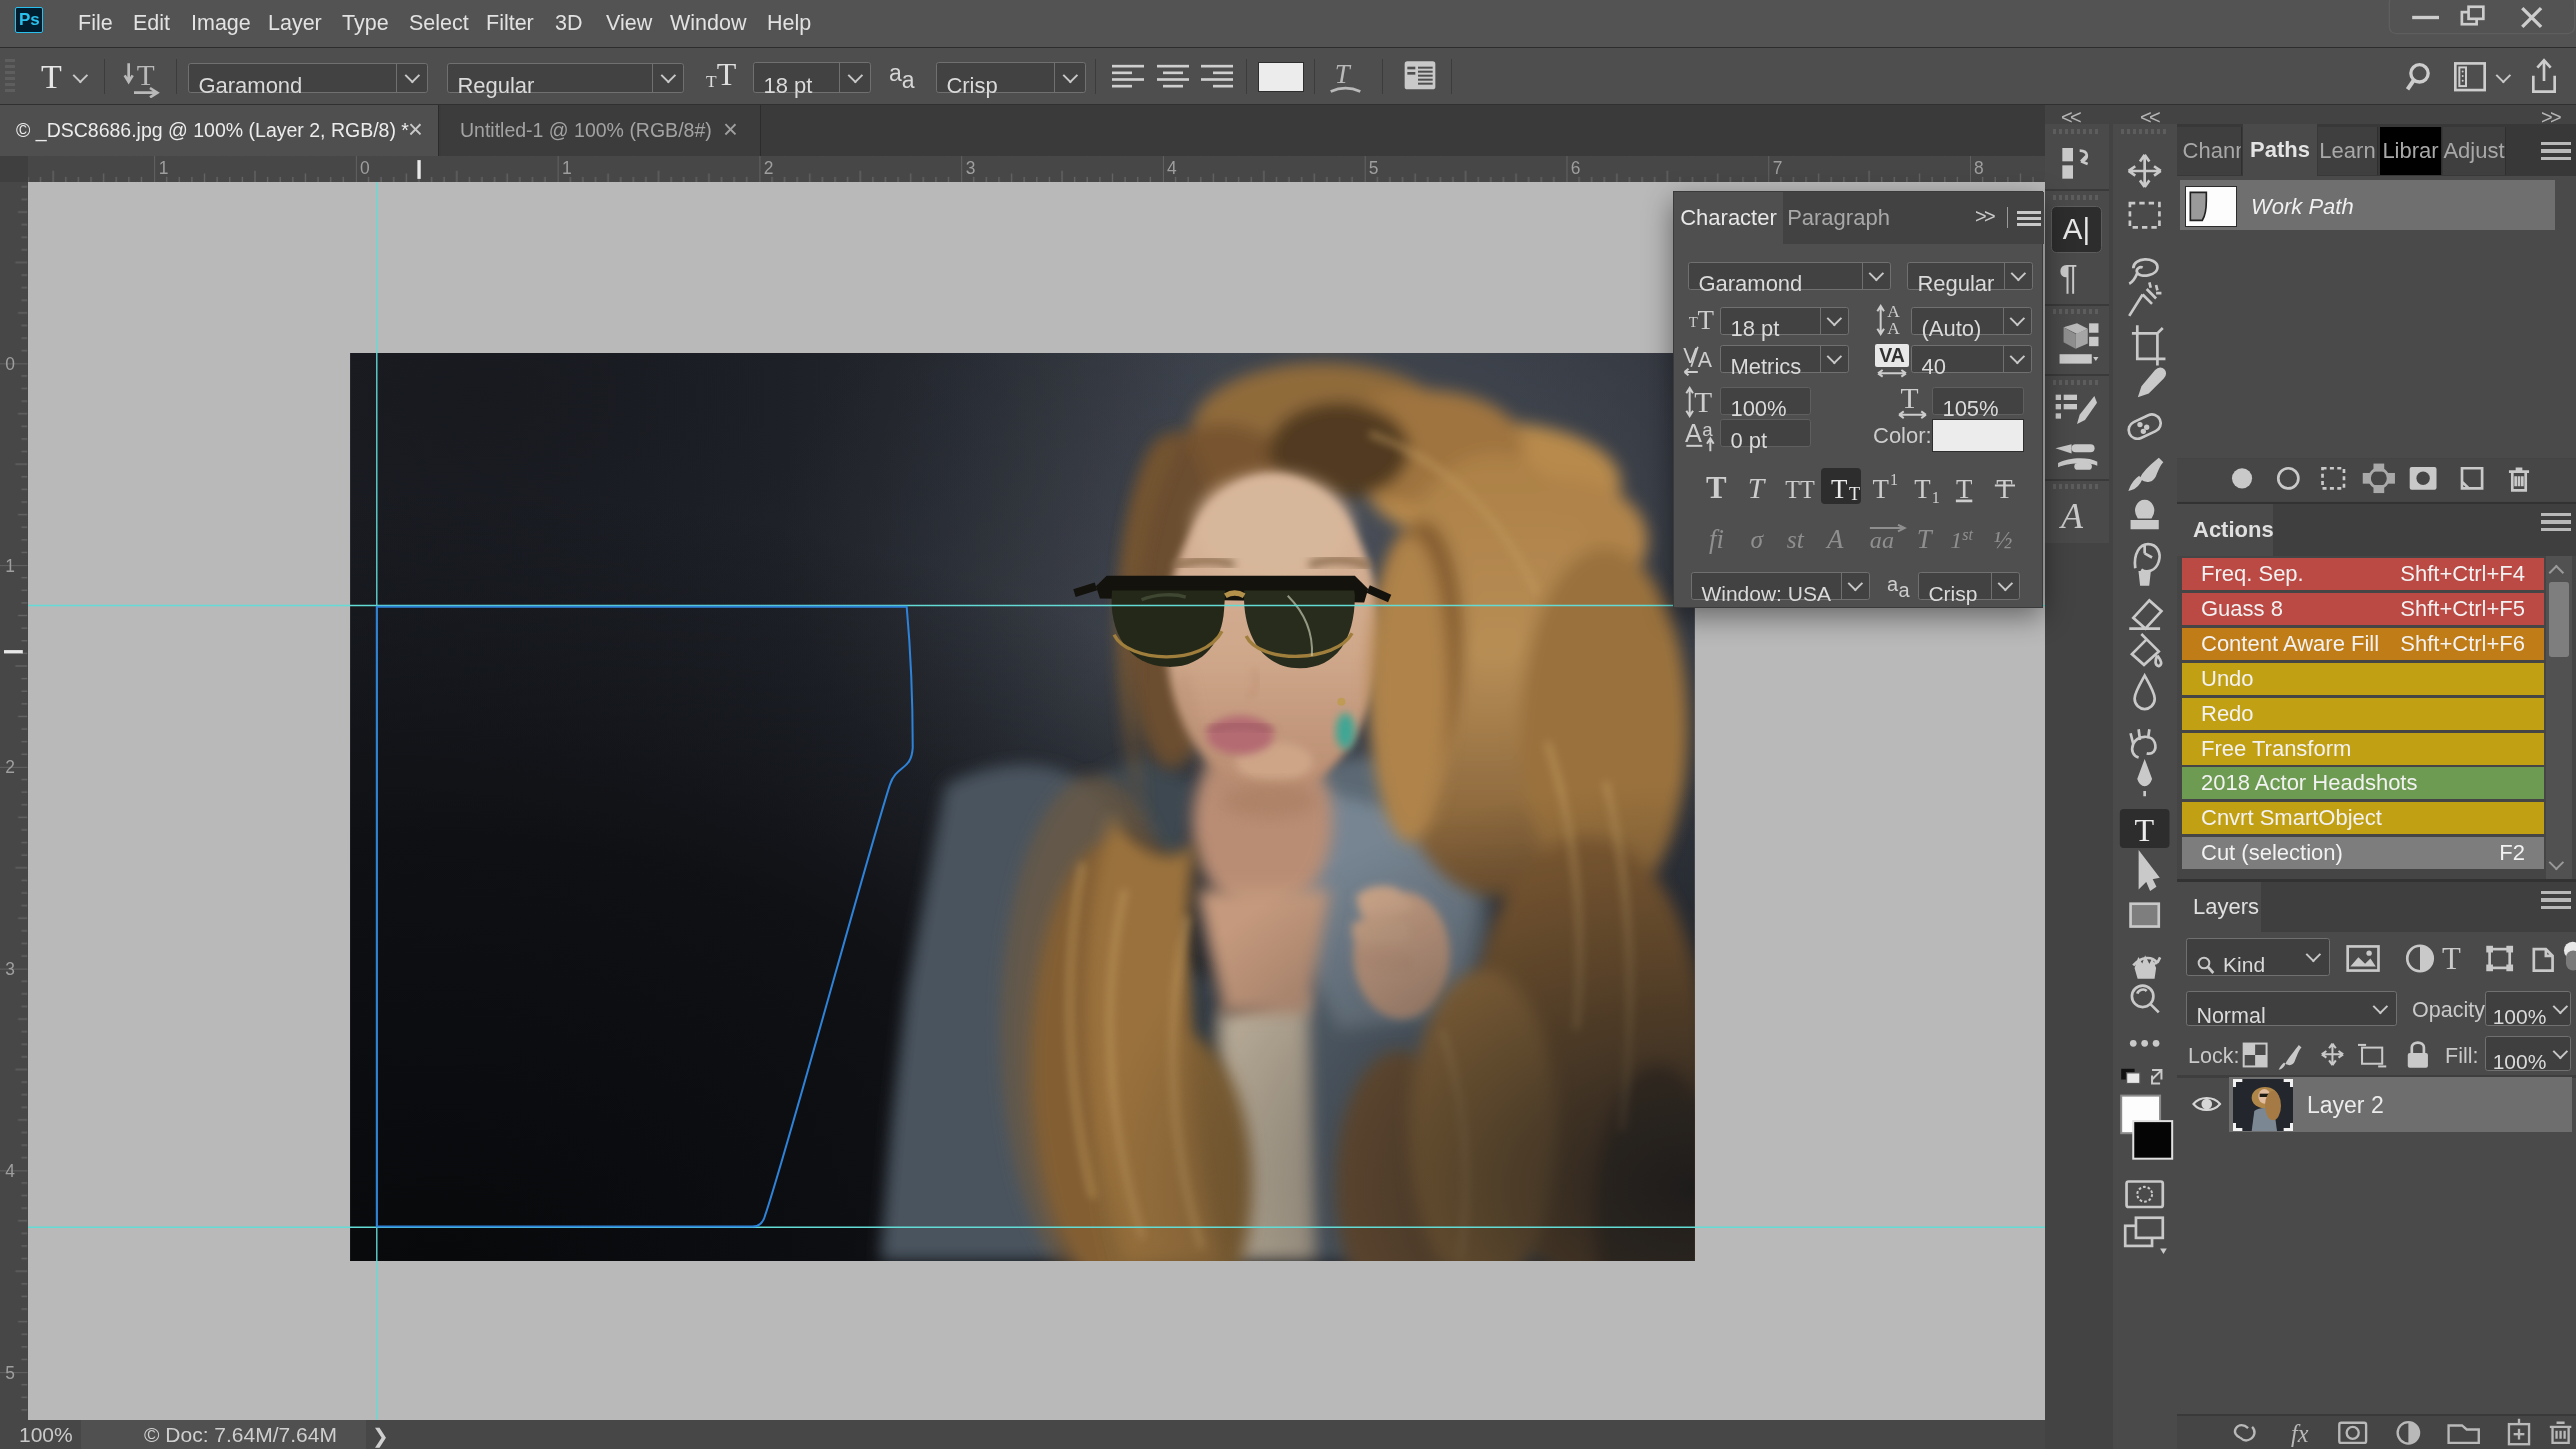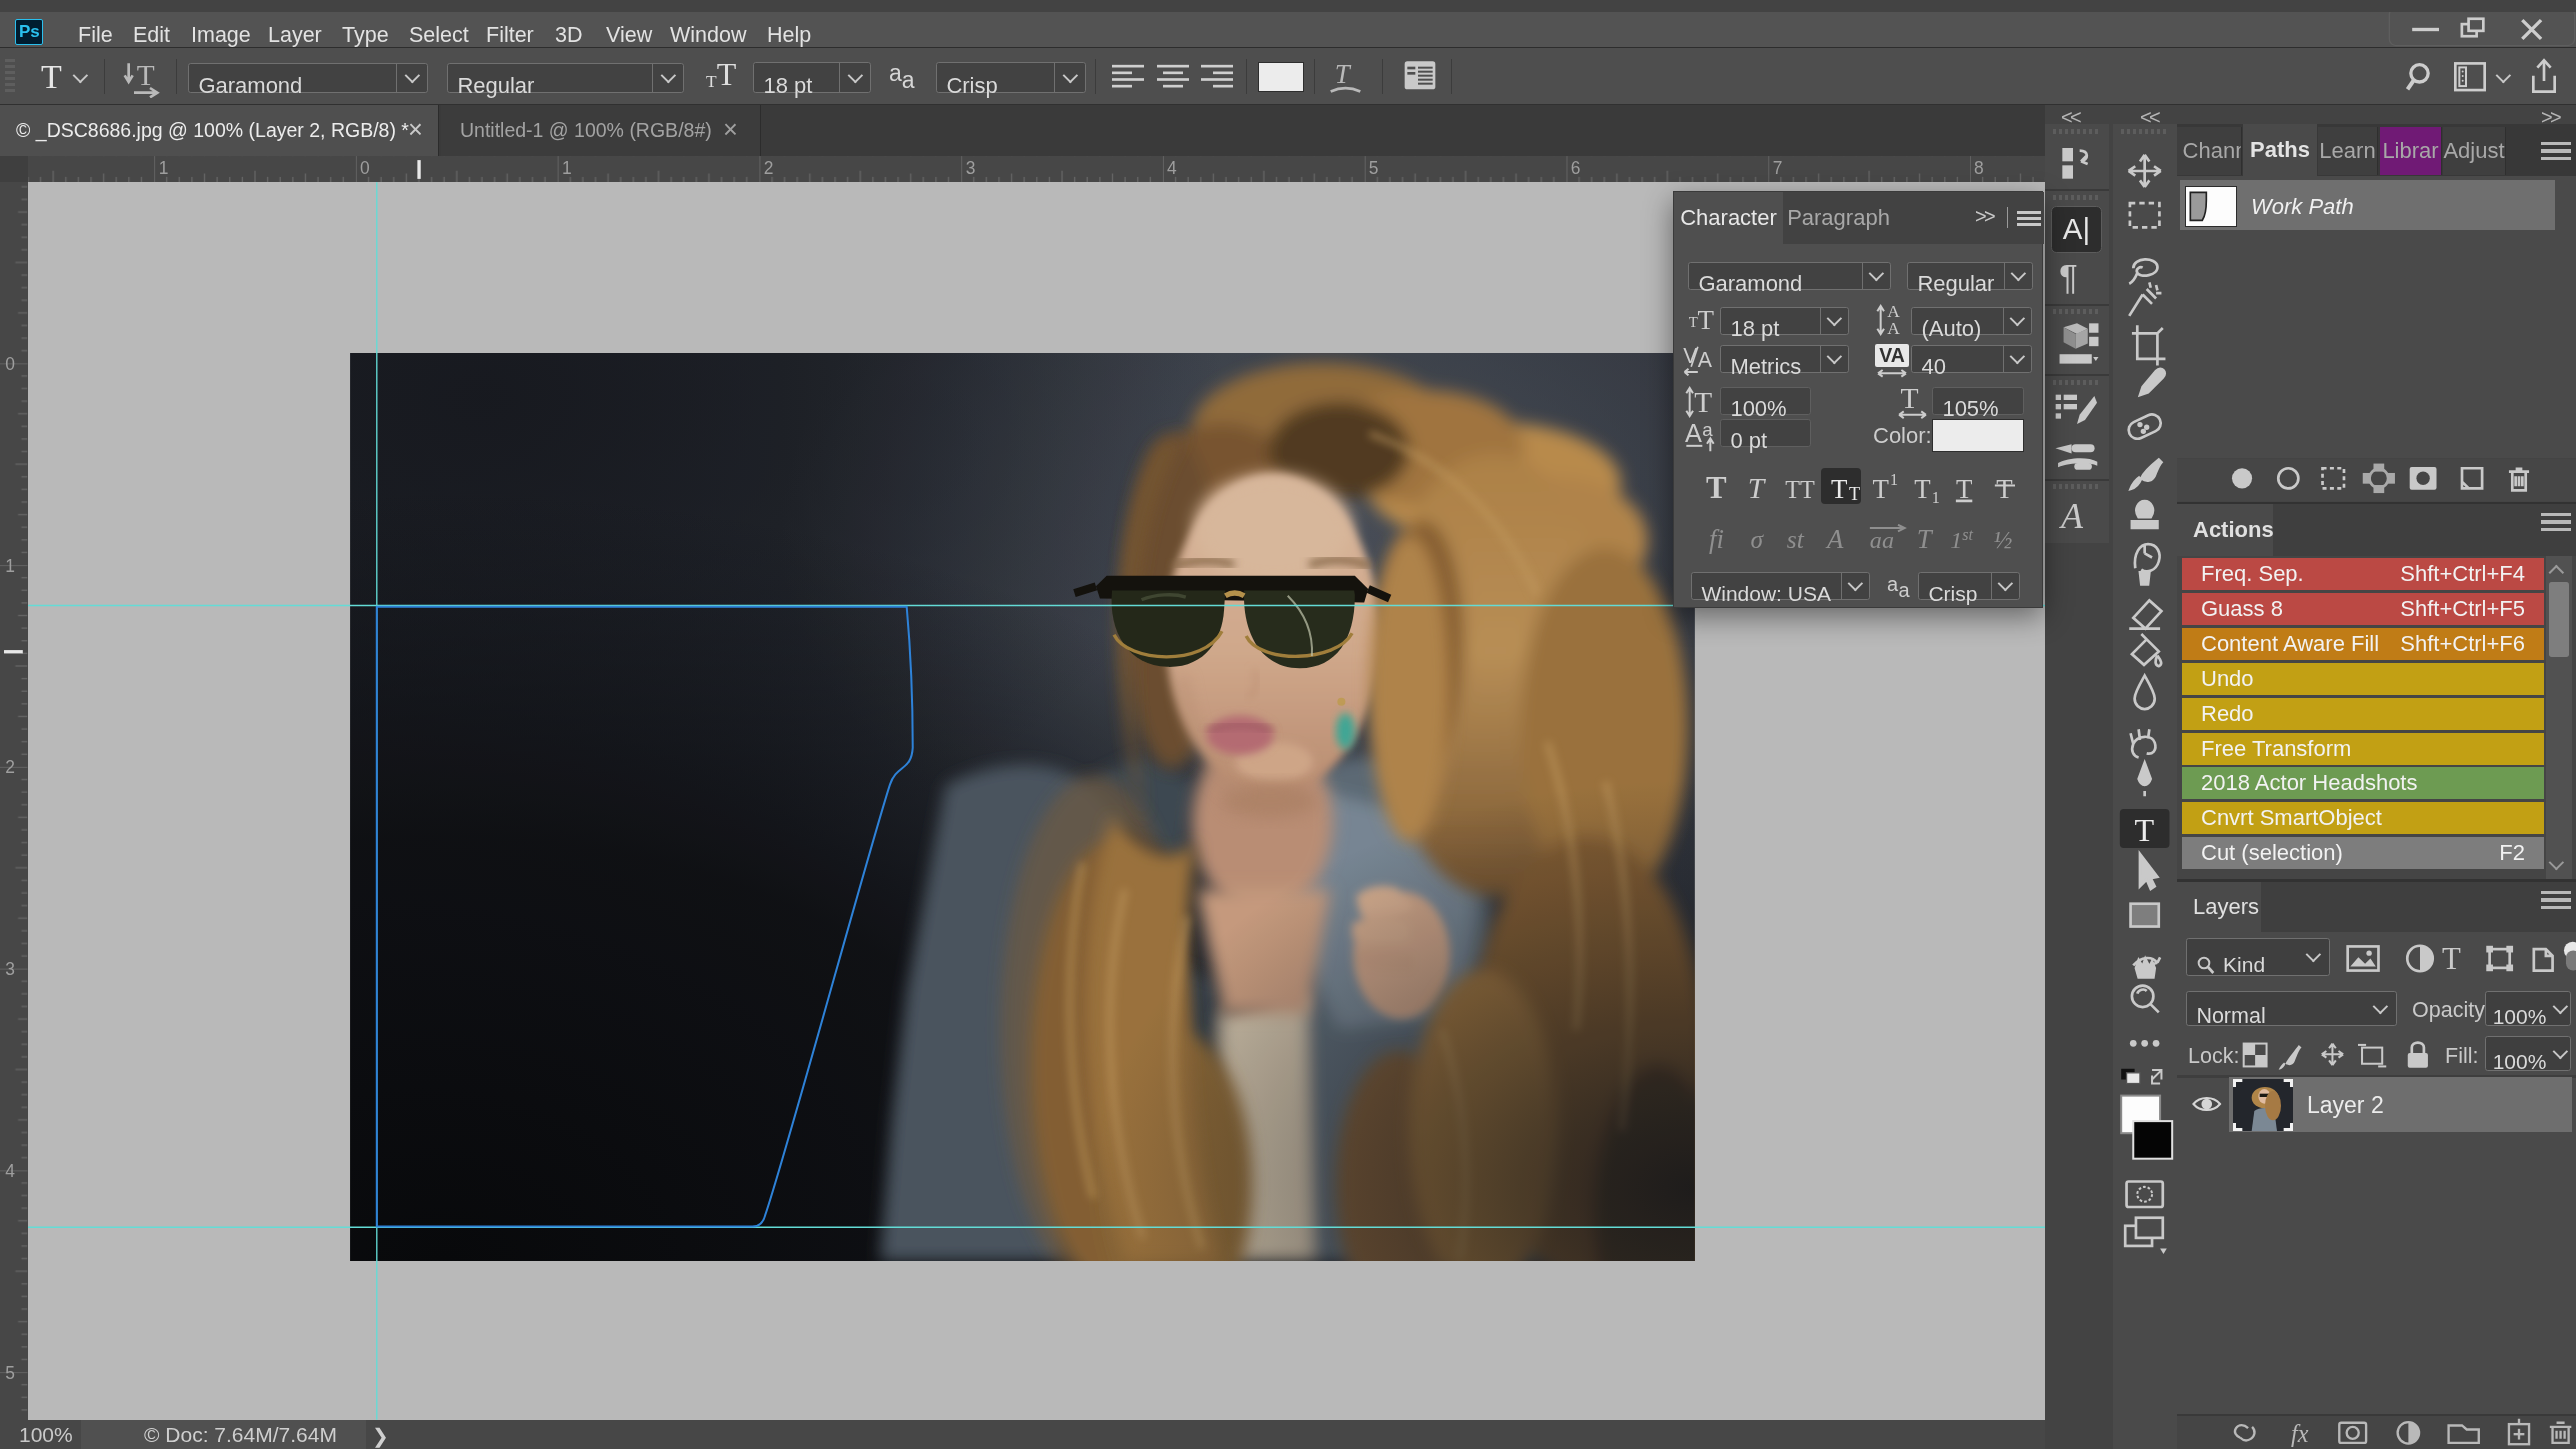--- a/index.html
+++ b/index.html
@@ -1,17 +1,17 @@
 <!DOCTYPE html>
 <html style="font-size:10.7px"><head><meta charset="utf-8">
 <style>
 *{margin:0;padding:0;box-sizing:border-box}
 html,body{width:2576px;height:1449px;overflow:hidden;background:#434343;font-family:"Liberation Sans",sans-serif;-webkit-font-smoothing:antialiased}
 .abs{position:absolute}
-.menubar{position:absolute;left:0;top:12px;width:2576px;height:47px;background:#535353}
+.menubar{position:absolute;left:0;top:0;width:2576px;height:47px;background:#535353}
 .menu{position:absolute;top:0;height:47px;line-height:47px;font-size:21.5px;color:#e2e2e2}
 .pslogo{position:absolute;left:15.4px;top:7.4px;width:28px;height:26px;background:#001d30;border:1.3px solid #2ac0ee;border-radius:2px;color:#2ac0ee;font-size:17px;font-weight:bold;text-align:center;line-height:23.5px}
 .optbar{position:absolute;left:0;top:47px;width:2576px;height:58px;background:#4e4e4e;border-top:1.3px solid #2d2d2d;border-bottom:1.3px solid #303030}
 .vsep{position:absolute;top:59px;width:1.3px;height:35px;background:#3c3c3c}
 .combo{position:absolute;background:#424242;border:1.3px solid #707070;border-radius:2.7px;color:#dadada;font-size:22px}
 .combo .lbl{position:absolute;left:9.4px;top:16px;bottom:0;display:flex;align-items:center;white-space:nowrap}
 .combo .chev{position:absolute;right:0;top:0;bottom:0;width:31px;border-left:1.3px solid #707070;display:flex;align-items:center;justify-content:center}
 .chevmark{width:10.7px;height:10.7px;border-right:2px solid #c8c8c8;border-bottom:2px solid #c8c8c8;transform:rotate(45deg);margin-top:-4.7px}
 .tabbar{position:absolute;left:0;top:105px;width:2045px;height:51px;background:#3a3a3a}
 .doctab{position:absolute;top:105px;height:51px;font-size:19.5px;display:flex;align-items:center;white-space:nowrap;overflow:hidden}
@@ -514,21 +514,21 @@
 <rect x="34" y="1630" width="40" height="30" fill="#4a4a4a" stroke="#c9c9c9" stroke-width="4"></rect>
 <path d="M70 1676 L80 1676 L75 1684 Z" fill="#c9c9c9"></path>
 </svg>
 
 <div class="abs" style="left:2177px;top:124px;width:399px;height:52px;background:#383838"></div>
 <div class="abs ptab" style="left:2177px;top:127px;width:65px;height:48px;background:#3f3f3f;color:#a8a8a8;border-right:1.3px solid #2f2f2f;overflow:hidden">
     <span style="margin-right:-12px">Chann</span>
   </div>
 <div class="abs ptab" style="left:2243px;top:124px;width:74px;height:52px;background:#4a4a4a;color:#e3e3e3;font-weight:bold">Paths</div>
 <div class="abs ptab" style="left:2318px;top:127px;width:60px;height:48px;background:#3f3f3f;color:#a8a8a8;border-right:1.3px solid #2f2f2f">Learn</div>
-<div class="abs ptab" style="left:2380px;top:127px;width:62px;height:48px;background:#701a75;color:#a8a8a8;border-right:1.3px solid #2f2f2f">Librar</div>
+<div class="abs ptab" style="left:2380px;top:127px;width:62px;height:48px;background:#000000;color:#a8a8a8;border-right:1.3px solid #2f2f2f">Librar</div>
 <div class="abs ptab" style="left:2443px;top:127px;width:63px;height:48px;background:#3f3f3f;color:#a8a8a8;border-right:1.3px solid #2f2f2f">Adjust</div>
 <div class="abs" style="left:2541px;top:142px;width:29.5px;height:20px;background:repeating-linear-gradient(180deg,#b9b9b9 0 3.4px,transparent 3.4px 7.4px)"></div>
 <div class="abs" style="left:2177px;top:176px;width:399px;height:282px;background:#4a4a4a"></div>
 <div class="abs" style="left:2180px;top:180px;width:375px;height:50px;background:#6f6f6f"></div>
 <div class="abs" style="left:2185px;top:186px;width:52px;height:41px;background:#fdfdfd;border:1.3px solid #2c2c2c"></div>
 <svg class="abs" style="left:2186px;top:187px" width="50" height="38" viewBox="0 0 74 57">
     <path d="M6 8 L30 8 L30 20 C30 34 28 44 24 50 L6 50 Z" fill="#9a9a9a" stroke="#222" stroke-width="2.5"></path>
   </svg>
 <div class="abs" style="left:2251px;top:194px;color:#f0f0f0;font-size:22px;font-style:italic">Work Path</div>
 <svg class="abs" style="left:2177px;top:458px" width="399" height="44" viewBox="0 0 595 65">

